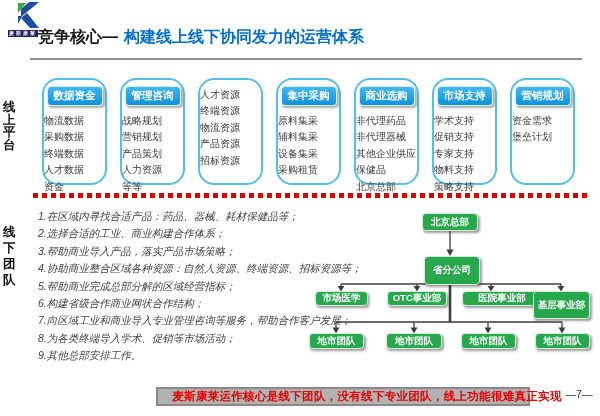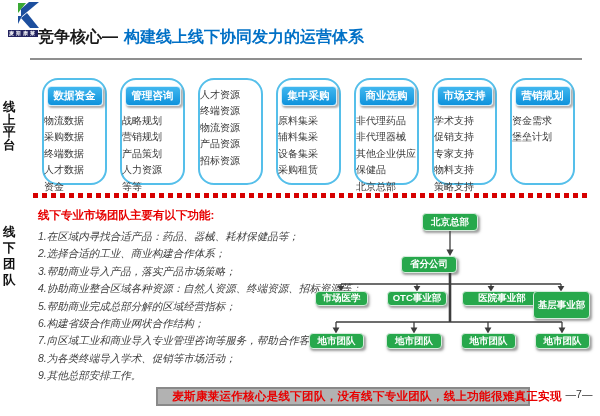--- a/index.html
+++ b/index.html
@@ -149,21 +149,20 @@
     <div class="col-header">营销规划</div>
     <div class="col-items">
       <div>资金需求</div>
       <div>堡垒计划</div>
     </div>
   </div>
 
   <div class="red-dashed"></div>
 
   <div class="functions">
-    <div class="fn-heading">线下专业市场团队主要有以下功能:</div>
     <div class="fn-line">1.在区域内寻找合适产品：药品、器械、耗材保健品等；</div>
     <div class="fn-line">2.选择合适的工业、商业构建合作体系；</div>
     <div class="fn-line">3.帮助商业导入产品，落实产品市场策略；</div>
     <div class="fn-line">4.协助商业整合区域各种资源：自然人资源、终端资源、招标资源等；</div>
     <div class="fn-line">5.帮助商业完成总部分解的区域经营指标；</div>
     <div class="fn-line">6.构建省级合作商业网状合作结构；</div>
     <div class="fn-line">7.向区域工业和商业导入专业管理咨询等服务，帮助合作客户发展；</div>
     <div class="fn-line">8.为各类终端导入学术、促销等市场活动；</div>
     <div class="fn-line">9.其他总部安排工作。</div>
   </div>
@@ -188,21 +187,21 @@
       <line x1="414" y1="322" x2="414" y2="328"></line>
         <polygon points="410.6,327.5 417.4,327.5 414,333.5" stroke="none"></polygon>
       <line x1="488" y1="322" x2="488" y2="328"></line>
         <polygon points="484.6,327.5 491.4,327.5 488,333.5" stroke="none"></polygon>
       <line x1="562" y1="322" x2="562" y2="328"></line>
         <polygon points="558.6,327.5 565.4,327.5 562,333.5" stroke="none"></polygon>
     </g>
   </svg>
 
   <div class="gbox" style="left:422px;top:213px;width:56px;height:18px">北京总部</div>
-  <div class="gbox" style="left:401px;top:256px;width:56px;height:17px">省分公司</div>
+  <div class="gbox" style="left:424px;top:256px;width:56px;height:29px">省分公司</div>
   <div class="gbox" style="left:315px;top:291px;width:53px;height:15px">市场医学</div>
   <div class="gbox" style="left:387px;top:291px;width:60px;height:15px">OTC事业部</div>
   <div class="gbox" style="left:462px;top:291px;width:80px;height:15px">医院事业部</div>
   <div class="gbox" style="left:533px;top:291px;width:57px;height:28px">基层事业部</div>
   <div class="gbox" style="left:309px;top:333px;width:55px;height:16px">地市团队</div>
   <div class="gbox" style="left:386px;top:333px;width:56px;height:16px">地市团队</div>
   <div class="gbox" style="left:461px;top:333px;width:55px;height:16px">地市团队</div>
   <div class="gbox" style="left:535px;top:333px;width:55px;height:16px">地市团队</div>
 
   <div class="banner">麦斯康莱运作核心是线下团队，没有线下专业团队，线上功能很难真正实现</div>

